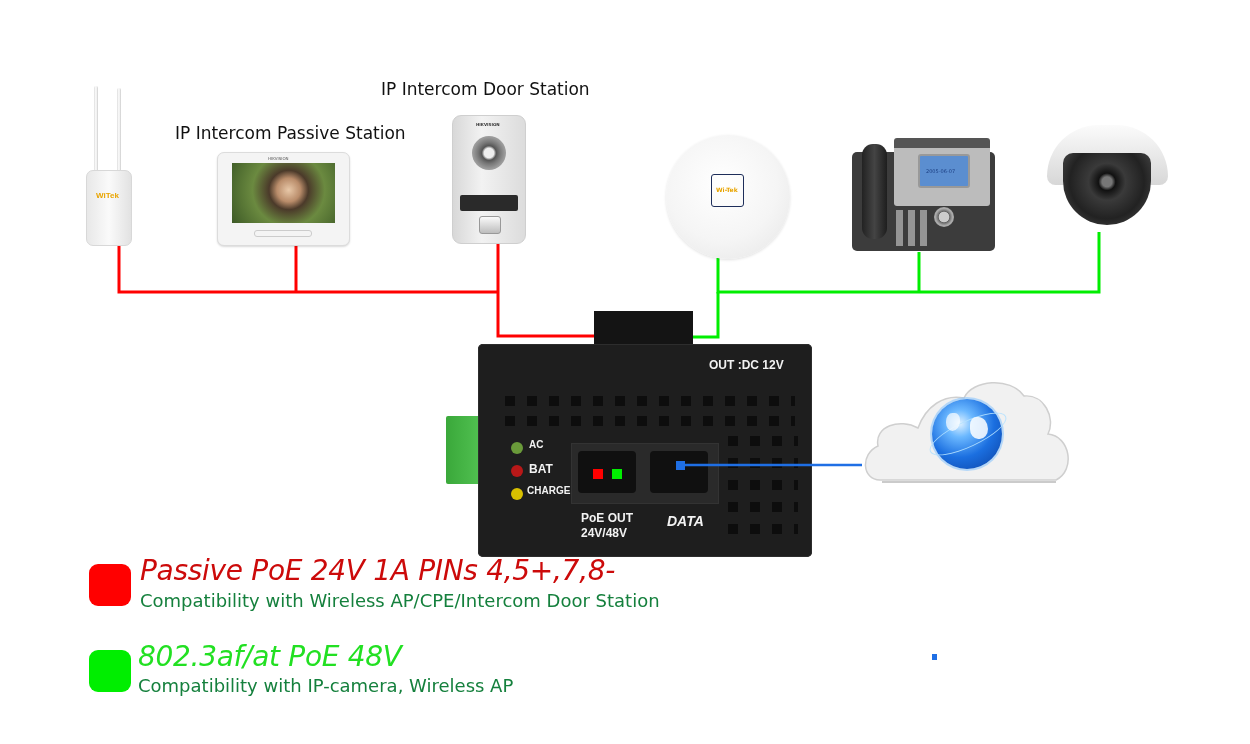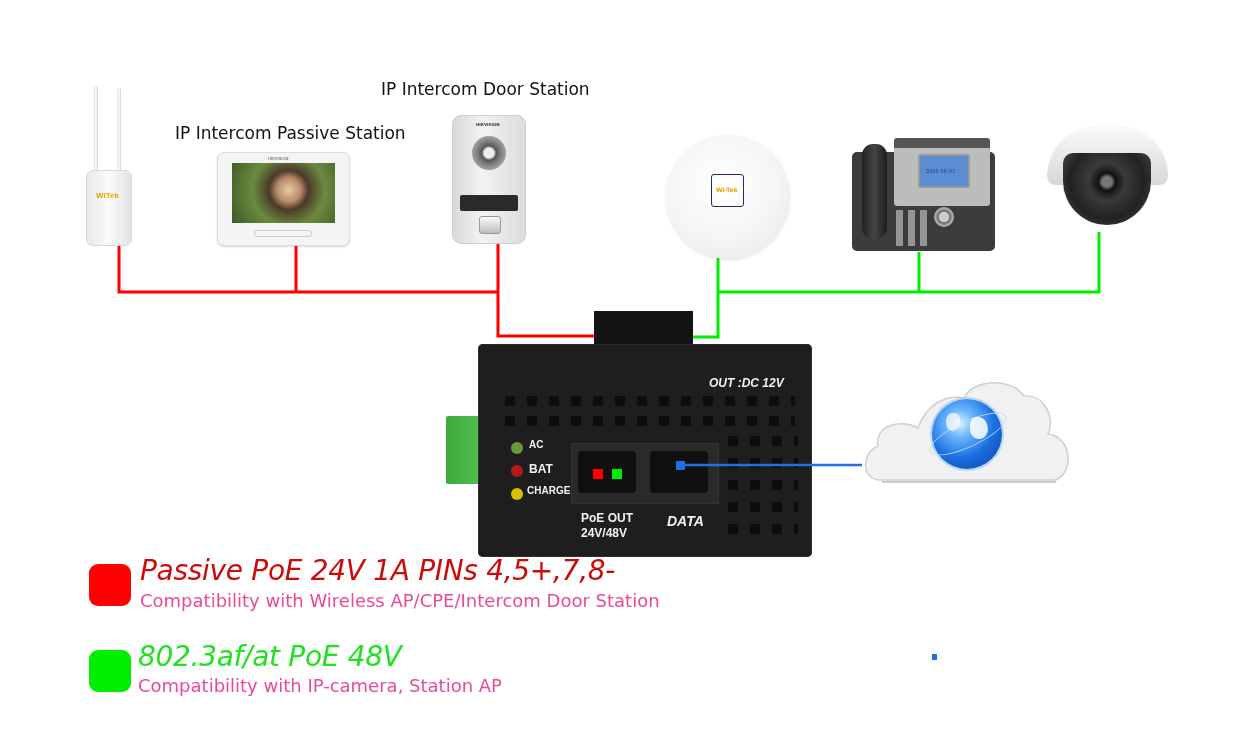--- a/index.html
+++ b/index.html
@@ -3,21 +3,21 @@
 <meta charset="utf-8">
 <style>
   html,body{margin:0;padding:0;background:#fff;}
   body{width:1250px;height:744px;position:relative;overflow:hidden;font-family:"DejaVu Sans","Liberation Sans",sans-serif;}
   .abs{position:absolute;}
   .lbl{position:absolute;font-size:17px;color:#111;white-space:nowrap;font-family:"DejaVu Sans",sans-serif;}
   svg.wires{position:absolute;left:0;top:0;}
   .dev-text{position:absolute;font-family:"Liberation Sans",sans-serif;font-weight:bold;color:#f2f2f2;white-space:nowrap;}
   .legend-swatch{position:absolute;width:42px;height:42px;border-radius:9px;}
   .legend-title{position:absolute;font-size:28px;white-space:nowrap;font-family:"DejaVu Sans",sans-serif;letter-spacing:-0.3px;font-style:italic;}
-  .legend-sub{position:absolute;font-size:18px;color:#ec4899;white-space:nowrap;font-family:"DejaVu Sans",sans-serif;}
+  .legend-sub{position:absolute;font-size:18px;color:#15803d;white-space:nowrap;font-family:"DejaVu Sans",sans-serif;}
 </style>
 </head>
 <body>
 
 <svg class="wires" width="1250" height="744">
 
   <g stroke="#ff0000" stroke-width="3" fill="none">
     <polyline points="119,244 119,292 498,292"></polyline>
     <line x1="296" y1="244" x2="296" y2="292"></line>
     <polyline points="498,242 498,336 598,336 598,472"></polyline>
@@ -72,21 +72,21 @@
 
 <div class="abs" style="left:1047px;top:125px;width:121px;height:110px;">
   <div class="abs" style="left:0;top:0;width:121px;height:60px;border-radius:60px 60px 10px 10px;background:linear-gradient(#fbfbfb,#d7d7d7);"></div>
   <div class="abs" style="left:16px;top:28px;width:88px;height:72px;border-radius:10px 10px 44px 44px;background:radial-gradient(circle at 50% 40%,#777 0 8%,#111 14%,#3a3a3a 30%,#222 60%,#555 100%);"></div>
 </div>
 
 <div class="abs" style="left:478px;top:311px;width:334px;height:246px;">
   <div class="abs" style="left:116px;top:0;width:99px;height:36px;background:#141414;"></div>
   <div class="abs" style="left:-32px;top:105px;width:36px;height:68px;background:linear-gradient(90deg,#3aa83a,#52c252);border-radius:2px;"></div>
   <div class="abs" style="left:0;top:33px;width:334px;height:213px;background:#1e1e1e;border-radius:5px;box-shadow:inset 0 0 0 1px #2d2d2d;">
-    <div class="dev-text" style="left:231px;top:32px;font-size:12px;font-style:italic;">OUT :DC 12V</div>
+    <div class="dev-text" style="left:231px;top:14px;font-size:12px;">OUT :DC 12V</div>
 
     <div class="abs" style="left:27px;top:52px;width:290px;height:40px;background-image:radial-gradient(#0a0a0a 0 0),radial-gradient(#0a0a0a 0 0);background:repeating-linear-gradient(90deg,#0d0d0d 0 10px,transparent 10px 22px),transparent;-webkit-mask:repeating-linear-gradient(#000 0 10px,transparent 10px 20px);mask:repeating-linear-gradient(#000 0 10px,transparent 10px 20px);"></div>
     <div class="abs" style="left:250px;top:92px;width:70px;height:110px;background:repeating-linear-gradient(90deg,#0d0d0d 0 10px,transparent 10px 22px);-webkit-mask:repeating-linear-gradient(#000 0 10px,transparent 10px 22px);mask:repeating-linear-gradient(#000 0 10px,transparent 10px 22px);"></div>
 
     <div class="abs" style="left:33px;top:98px;width:12px;height:12px;border-radius:50%;background:#6a9a3a;"></div>
     <div class="dev-text" style="left:51px;top:95px;font-size:10px;">AC</div>
     <div class="abs" style="left:33px;top:121px;width:12px;height:12px;border-radius:50%;background:#b81818;"></div>
     <div class="dev-text" style="left:51px;top:118px;font-size:12px;">BAT</div>
     <div class="abs" style="left:33px;top:144px;width:12px;height:12px;border-radius:50%;background:#d8c000;"></div>
     <div class="dev-text" style="left:49px;top:141px;font-size:10px;">CHARGE</div>
@@ -120,13 +120,13 @@
     <div class="abs" style="left:14px;top:14px;width:14px;height:18px;background:rgba(255,255,255,0.7);border-radius:50% 40% 60% 50%;"></div>
   </div>
 </div>
 
 <div class="legend-swatch" style="left:89px;top:564px;background:#ff0000;"></div>
 <div class="legend-title" style="left:140px;top:554px;color:#cc0a0a;">Passive PoE 24V 1A PINs 4,5+,7,8-</div>
 <div class="legend-sub" style="left:140px;top:590px;">Compatibility with Wireless AP/CPE/Intercom Door Station</div>
 
 <div class="legend-swatch" style="left:89px;top:650px;background:#00ee00;"></div>
 <div class="legend-title" style="left:138px;top:640px;color:#22e022;">802.3af/at PoE 48V</div>
-<div class="legend-sub" style="left:138px;top:675px;">Compatibility with IP-camera, Station AP</div>
+<div class="legend-sub" style="left:138px;top:675px;">Compatibility with IP-camera, Wireless AP</div>
 
 </body></html>

